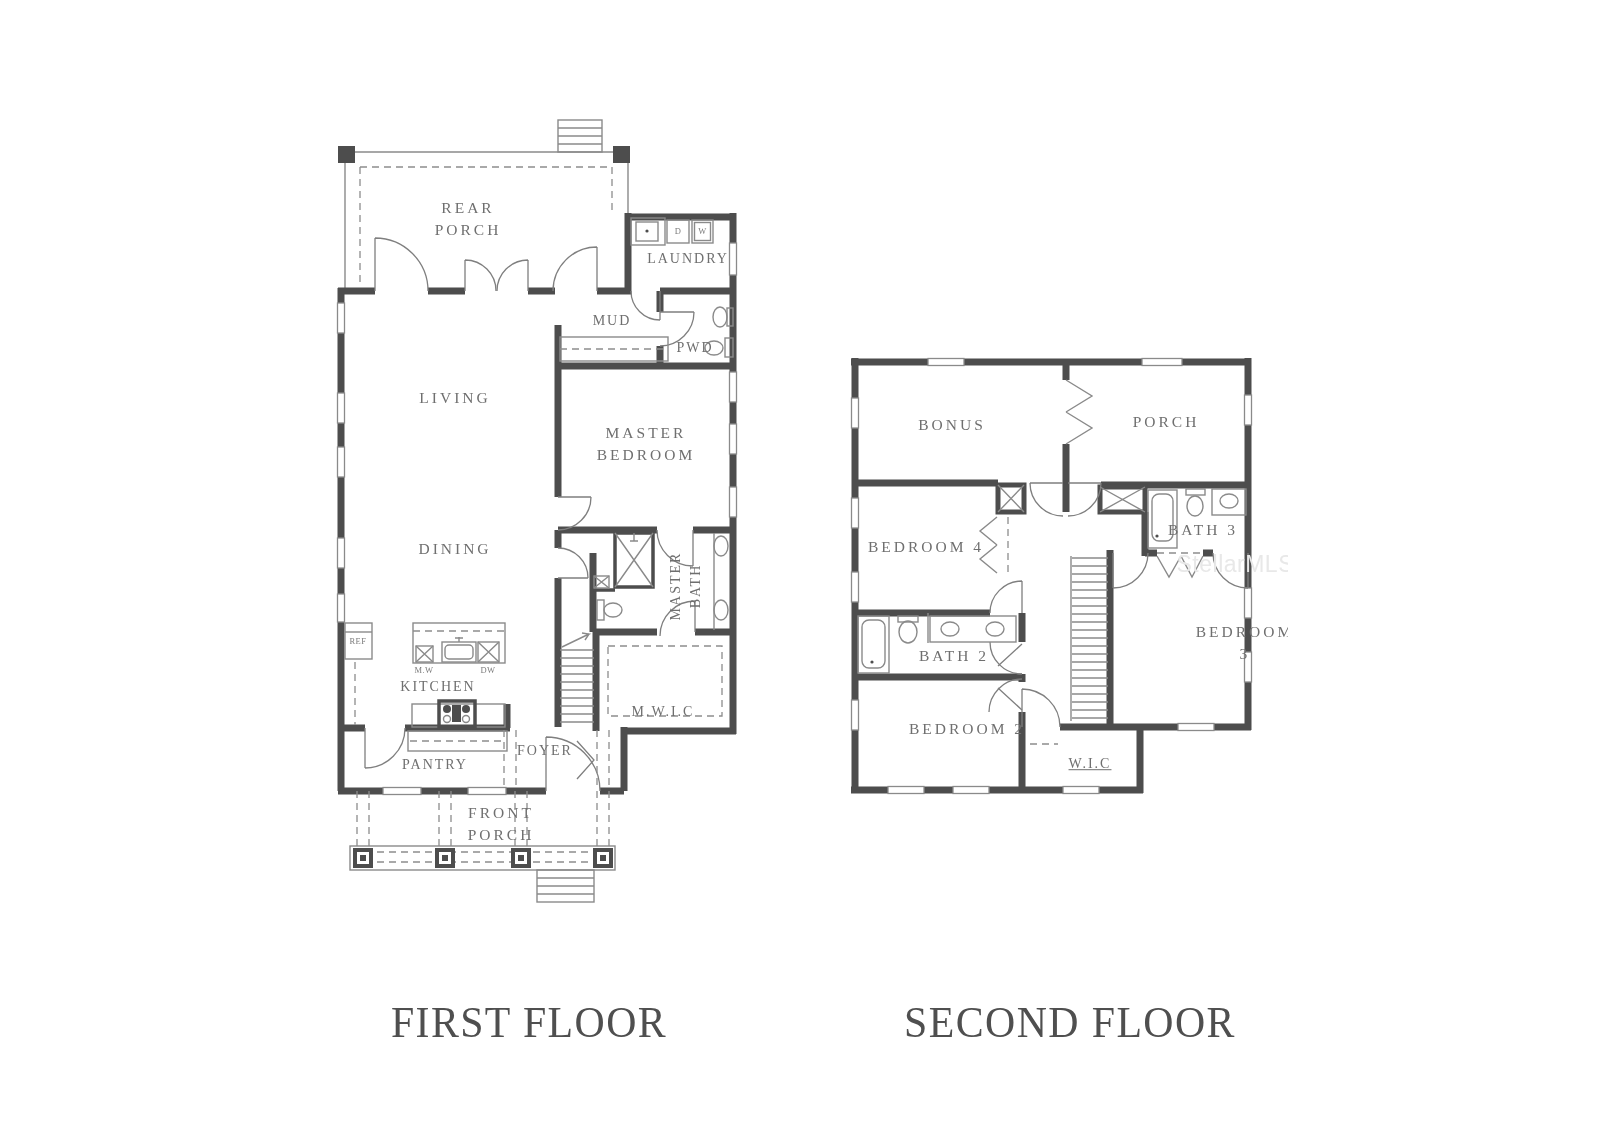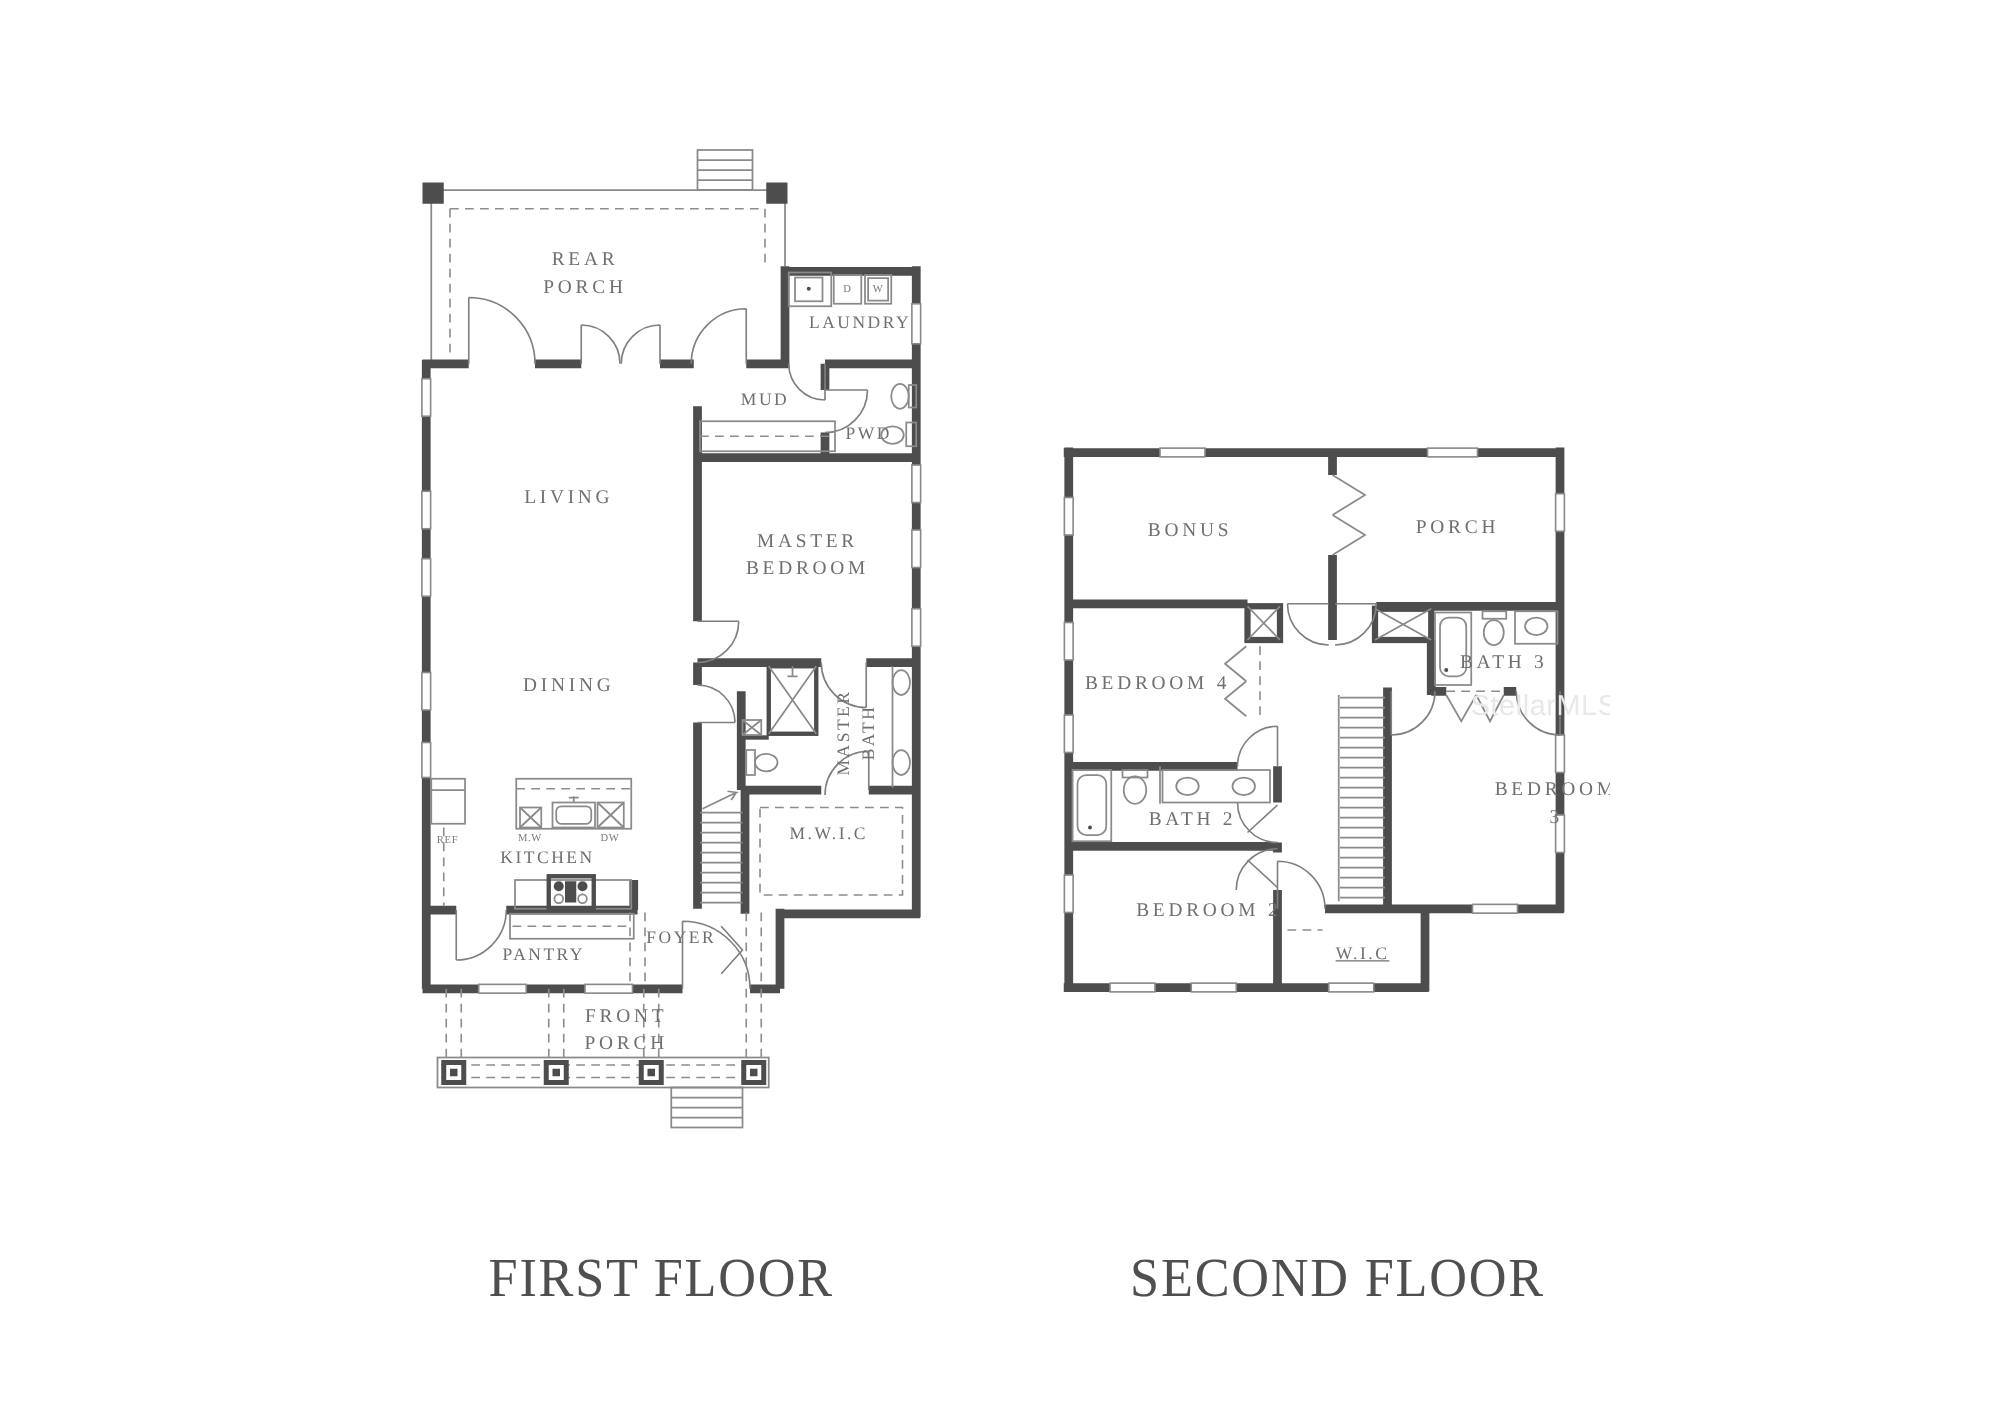--- a/index.html
+++ b/index.html
@@ -298,25 +298,25 @@
 PORCH</div>
   <div class="lbl small" style="left:688px;top:259px;">LAUNDRY</div>
   <div class="lbl small" style="left:612px;top:321px;">MUD</div>
   <div class="lbl small" style="left:695px;top:332px;margin-top:16px;">PWD</div>
   <div class="lbl" style="left:455px;top:398px;">LIVING</div>
   <div class="lbl" style="left:646px;top:444px;">MASTER
 BEDROOM</div>
   <div class="lbl" style="left:455px;top:549px;">DINING</div>
   <div class="lbl small rot" style="left:686px;top:586px;">MASTER
 BATH</div>
-  <div class="lbl small" style="left:663px;top:668px;text-align:right;">M.W.I.C</div>
+  <div class="lbl small" style="left:663px;top:712px;text-align:right;">M.W.I.C</div>
   <div class="lbl small" style="left:438px;top:687px;">KITCHEN</div>
   <div class="lbl tiny" style="left:424px;top:670px;">M.W</div>
   <div class="lbl tiny" style="left:488px;top:670px;">DW</div>
-  <div class="lbl tiny" style="left:358px;top:672px;">REF</div>
+  <div class="lbl tiny" style="left:358px;top:641px;">REF</div>
   <div class="lbl tiny" style="left:678px;top:231px;">D</div>
   <div class="lbl tiny" style="left:702.5px;top:231px;">W</div>
   <div class="lbl small" style="left:435px;top:765px;">PANTRY</div>
   <div class="lbl small" style="left:545px;top:751px;">FOYER</div>
   <div class="lbl" style="left:501px;top:824px;">FRONT
 PORCH</div>
 
   <div class="lbl" style="left:952px;top:425px;">BONUS</div>
   <div class="lbl" style="left:1166px;top:422px;">PORCH</div>
   <div class="lbl" style="left:926px;top:547px;">BEDROOM 4</div>

